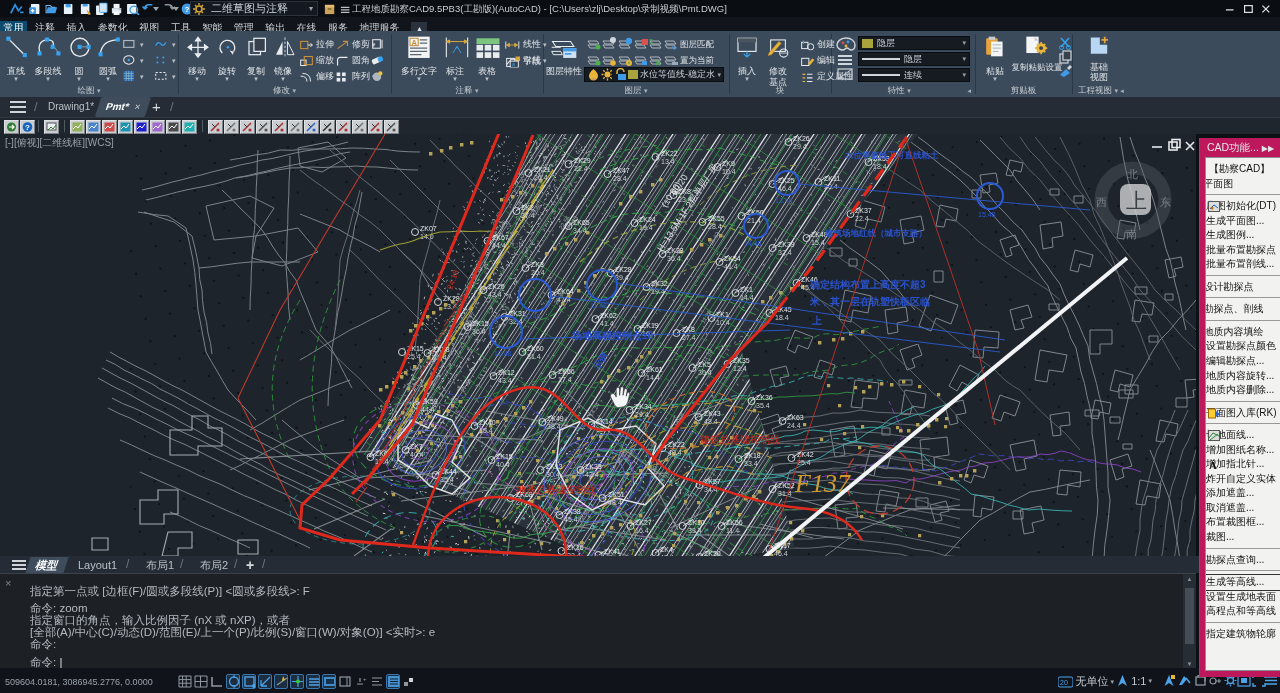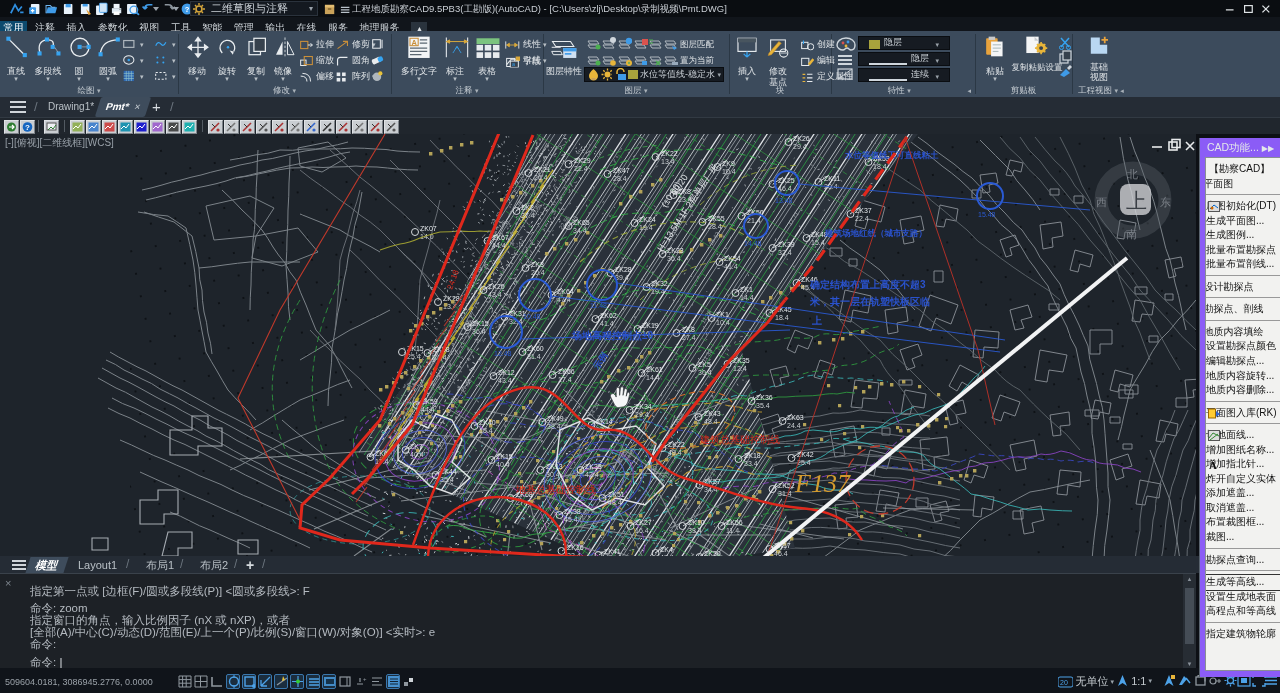--- a/index.html
+++ b/index.html
@@ -30,21 +30,21 @@
 .srow { position:absolute; display:flex; align-items:center; color:#dfe3e6; font-size:9px; white-space:nowrap; }
 .srow svg { margin-right:2px; transform:scale(0.9); }
 .srow i { font-style:normal; font-size:7px; color:#b9c0c6; margin-left:2px; }
 .glabel { position:absolute; top:53px; height:13px; color:#c6cdd3; font-size:8.5px; text-align:center; line-height:13px; }
 .glabel span { font-size:7px; color:#aab2ba; }
 .ltxt { position:absolute; color:#dfe3e6; font-size:8.5px; }
 .laydrop { position:absolute; left:584px; top:36px; width:140px; height:15px; background:#161b22; border:1px solid #0a0d11; display:flex; align-items:center; gap:2px; padding:0 2px; }
 .laydrop .sw { width:11px; height:9px; background:#a8a33c; display:inline-block; }
 .laydrop .lname { color:#ccd2d8; font-size:9px; white-space:nowrap; overflow:hidden; max-width:96px; }
 .laydrop .dd { margin-left:auto; font-size:7px; color:#9aa2aa; }
-.pdrop { position:absolute; left:858px; top:36px; width:92px; height:14px; background:#161b22; border:1px solid #0a0d11; display:flex; align-items:flex-end; padding:0 10px; }
+.pdrop { position:absolute; left:858px; top:36px; width:112px; height:14px; background:#161b22; border:1px solid #0a0d11; display:flex; align-items:center; padding:0 3px; }
 .pdrop .sw2 { width:11px; height:9px; background:#a8a33c; margin-right:4px; }
 .pdrop .pline { width:38px; height:0; border-top:2px solid #cfd6dc; margin-right:4px; }
 .pdrop .pt { color:#ccd2d8; font-size:9px; }
 .pdrop .dd { margin-left:auto; font-size:7px; color:#9aa2aa; }
 
 
 .dwgrow { position:absolute; left:0; top:97px; width:1280px; height:20px; background:#252c35; }
 .slash { position:absolute; top:2px; color:#6b747e; font-size:13px; }
 .dtab { position:absolute; top:0; height:20px; padding:0 8px; color:#b9c0c6; font-size:10px; line-height:20px; }
 .dtab.act { background:#3e4c5c; color:#fff; font-weight:bold; transform:skewX(-18deg); border-radius:2px; }
@@ -78,21 +78,21 @@
 
 .status { position:absolute; left:0; top:668px; width:1280px; height:25px; background:#10141a; }
 .coords { position:absolute; left:5px; top:9px; color:#9aa1a8; font-size:9px; }
 .sic { position:absolute; top:6px; height:15px; display:flex; align-items:center; justify-content:center; }
 .sic.box { border:1px solid #3a77ad; background:#1b2d3e; border-radius:2px; }
 .sright { position:absolute; top:6px; display:flex; align-items:center; color:#b9c0c6; font-size:11px; gap:2px; }
 .sright .sdd { font-size:7px; color:#9aa2aa; }
 .stxt { color:#c3c9ce; }
 
 
-.rpanel { position:absolute; left:1199px; top:138px; width:81px; height:539px; background:#8b5cf6; border-left:1px solid #59636e; }
+.rpanel { position:absolute; left:1199px; top:138px; width:81px; height:539px; background:#be185d; border-left:1px solid #59636e; }
 .rptitle { position:absolute; left:0; top:0; width:81px; height:19px; color:#e3e7ea; font-size:10.5px; text-align:center; line-height:19px; }
 .rpar { font-size:8px; }
 .rplist { position:absolute; left:5px; top:19px; width:76px; height:514px; background:#f2f2f0; border:1px solid #8a8f94; overflow:hidden; padding-top:4px; }
 .ri { position:relative; height:14.55px; color:#111; font-size:10px; white-space:nowrap; line-height:14.5px; }
 .ri.hdr { padding-left:3px; }
 .ri .tri { font-size:8px; margin-right:3px; margin-left:-12px; }
 .ri .arr { font-size:7px; margin-right:4px; margin-left:-12px; }
 .ri .ric { position:absolute; left:2px; top:2px; width:12px; height:11px; }
 .ri.sel { outline:1px solid #333; }
 .rsep2 { height:4px; border-bottom:1px solid #999; margin-bottom:4px; }

